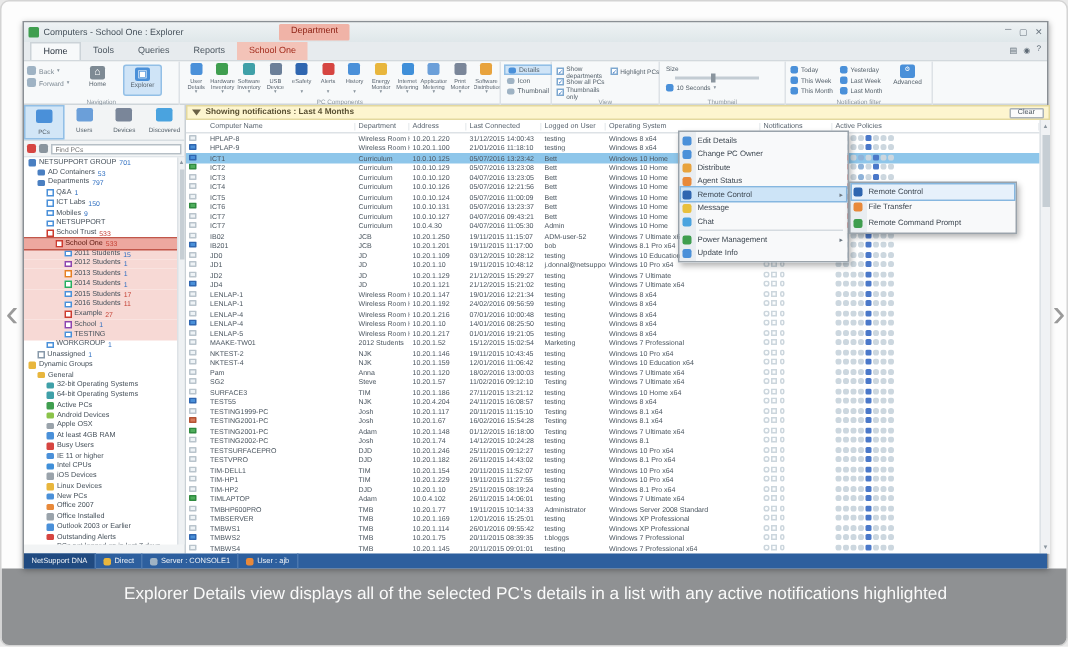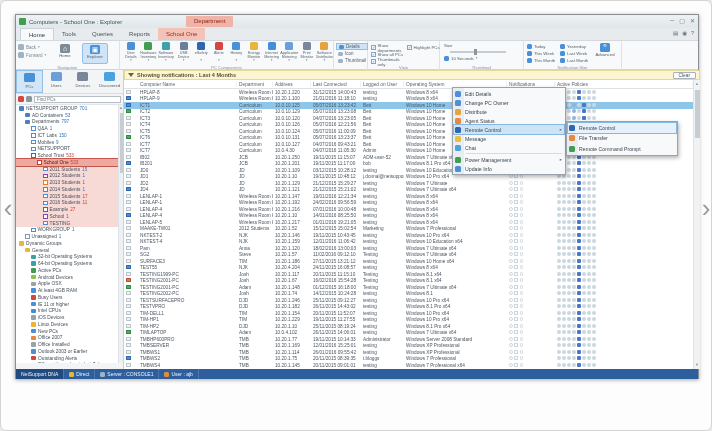--- a/index.html
+++ b/index.html
@@ -124,20 +124,23 @@
   .sseg{display:flex;align-items:center;height:100%;padding:0 5px;border-right:1px solid #4a77ae;gap:2px;}
   .sseg.brand{background:#204a80;}
   .sseg .chip{width:5px;height:5px;}
 </style>
 </head>
 <body>
 
 <div class="stage">
   <div class="chev l">‹</div>
   <div class="chev r">›</div>
+  <div class="caption-band">
+    <div class="txt">Explorer Details view displays all of the selected PC's details in a list with any active notifications highlighted</div>
+  </div>
 
   <div class="win">
 
     <div class="titlebar">
       <span class="appicon"></span>
       <span class="title">Computers - School One : Explorer</span>
       <span class="ctxchip">Department</span>
       <span class="wctl">
         <span>─</span>
         <span>▢</span>

